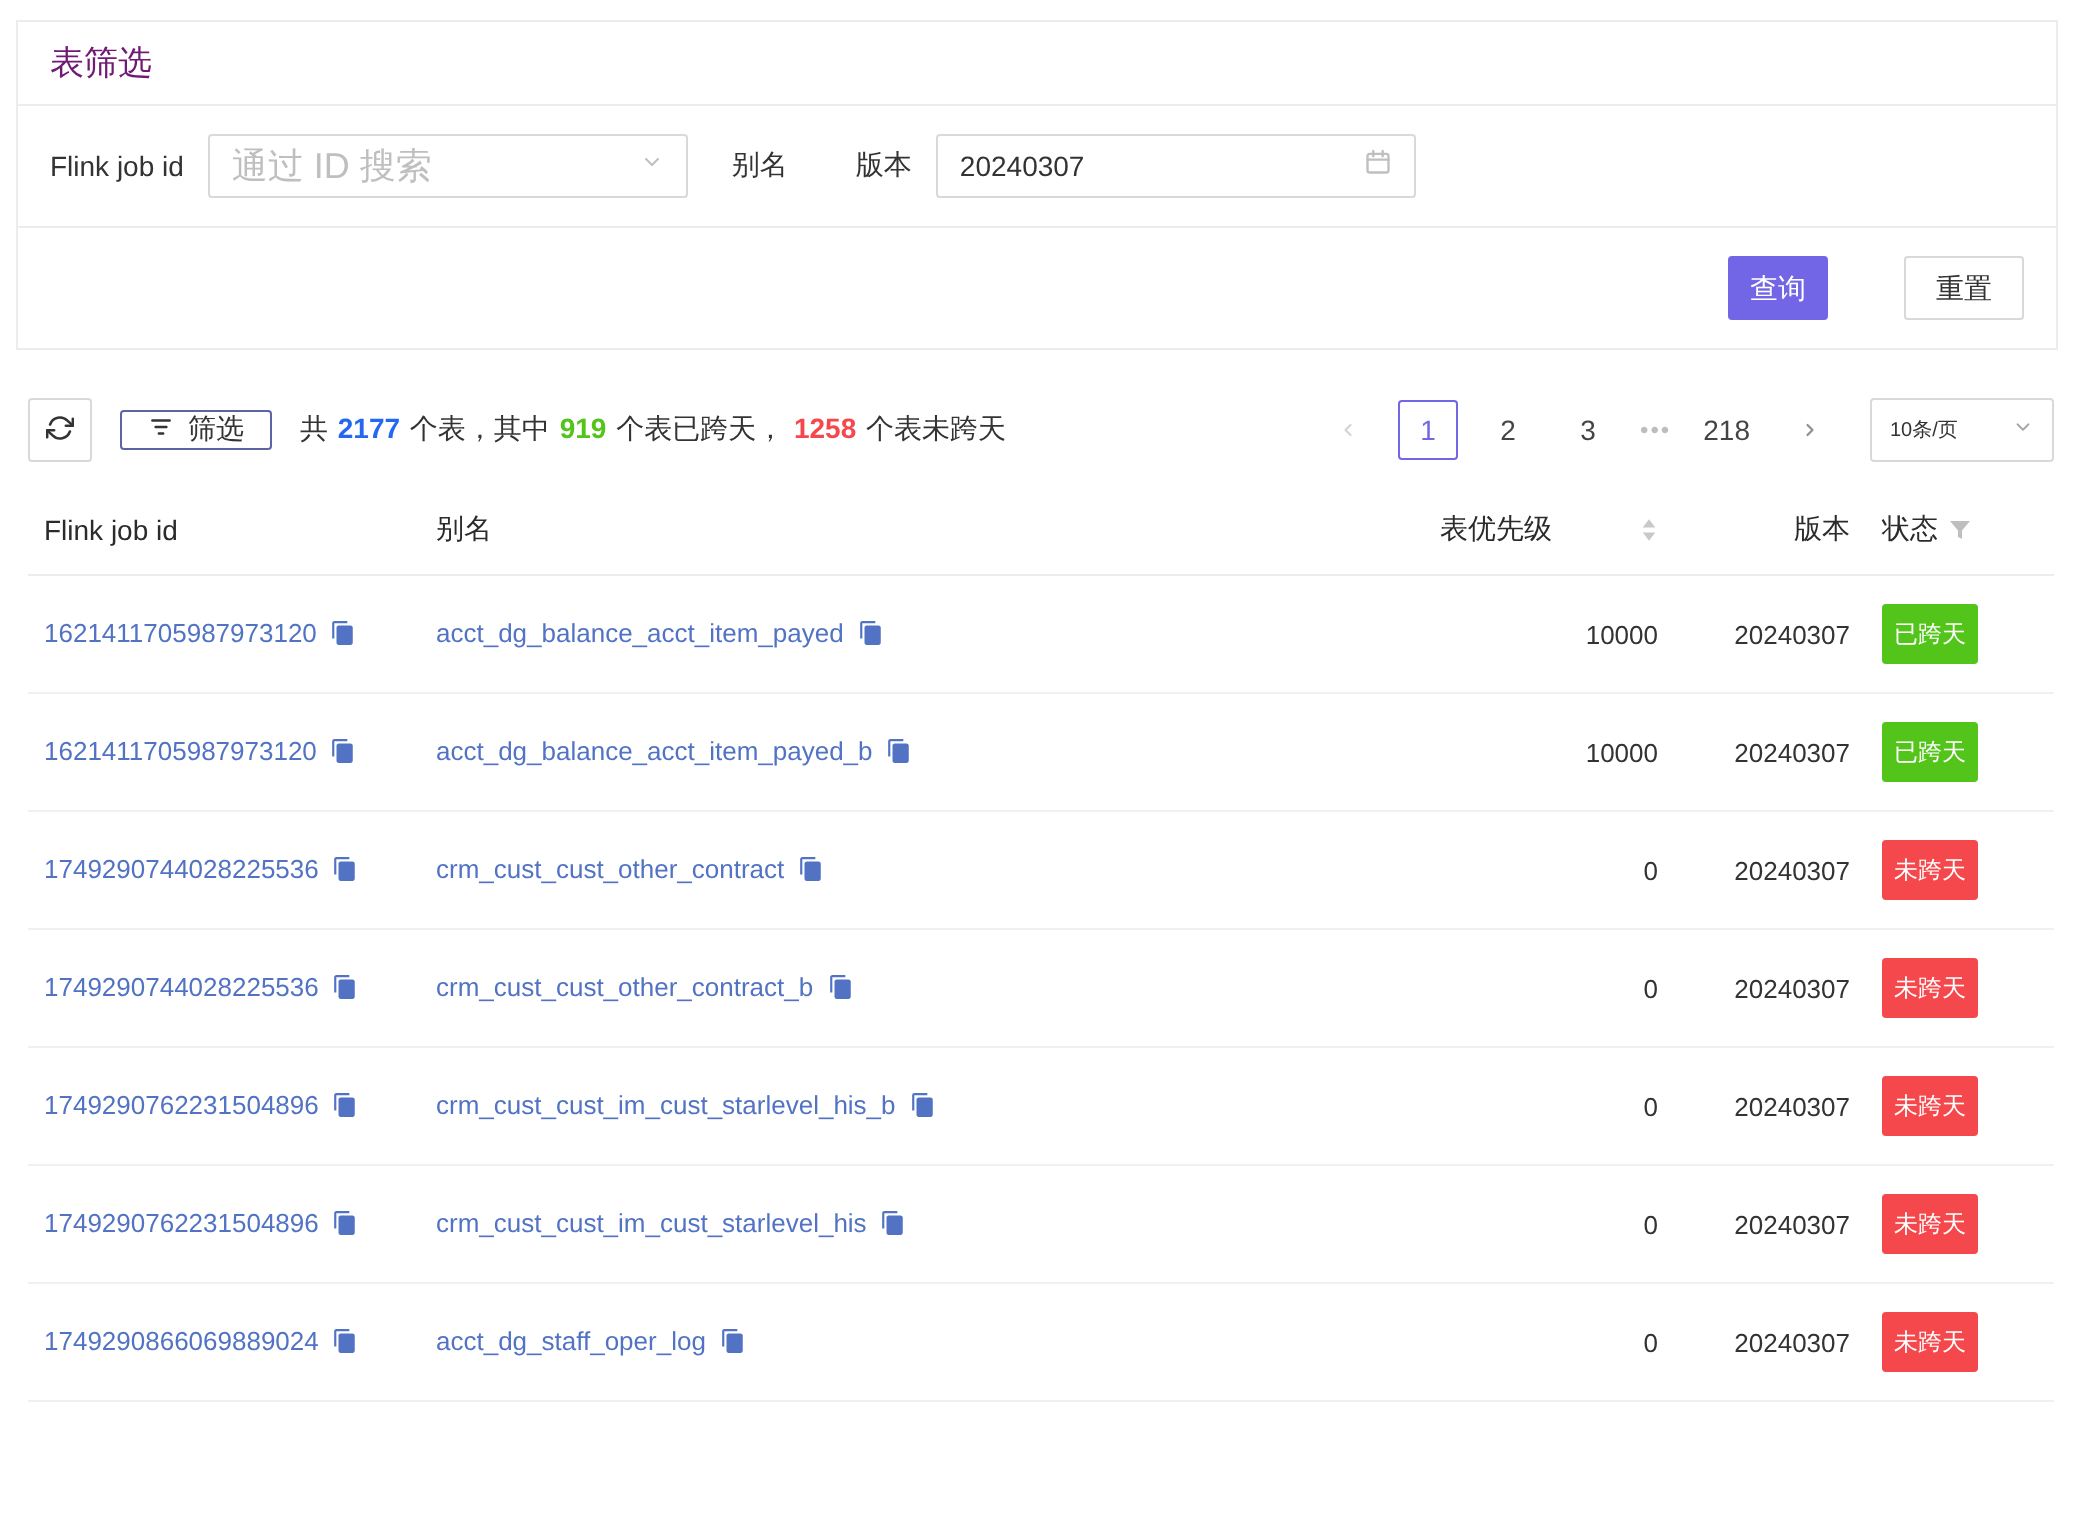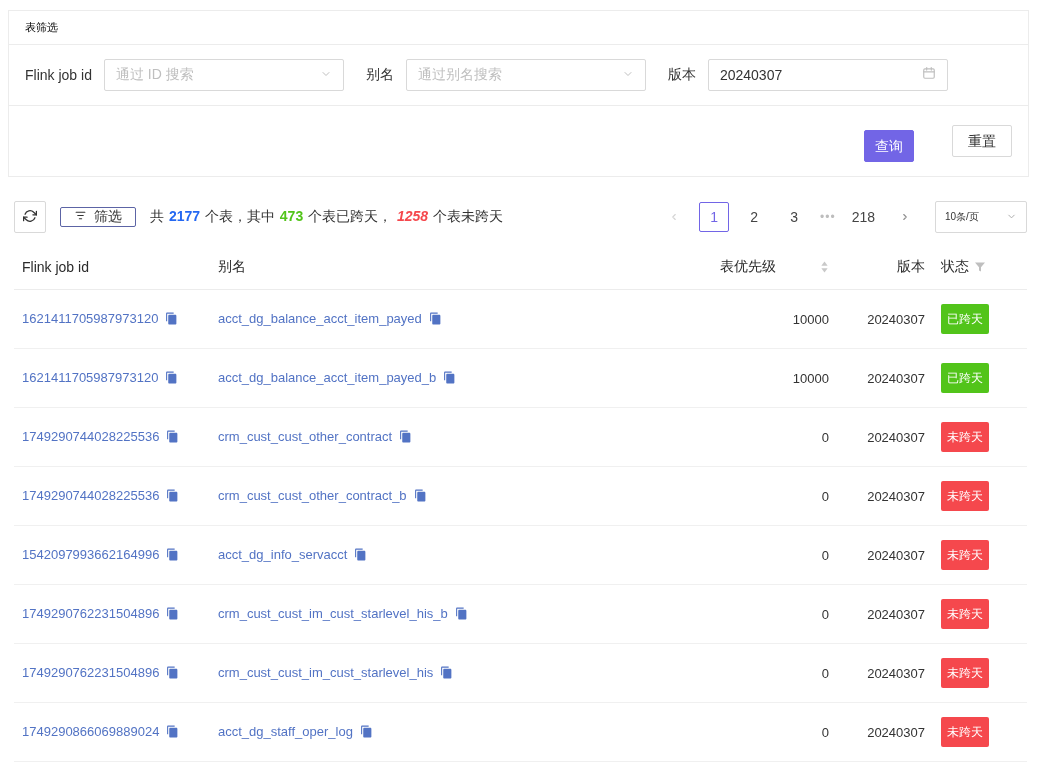--- a/index.html
+++ b/index.html
@@ -1,45 +1,45 @@
 <!DOCTYPE html>
 <html style="--primary: #7265e6; --link: #5273c4; --success: #52c41a; --danger: #f5484d; --count_blue: #2468f2; --filter_button_border: #5c64a5;"><head>
 <meta charset="utf-8">
 <style>
   html,body{margin:0;padding:0;background:#fff;}
   body{font-family:"Liberation Sans","DejaVu Sans",sans-serif;color:#333;}
   .page{width:1037px;min-height:767px;background:#fff;box-sizing:border-box;overflow:hidden;}
 
   
   .filter-card{margin:10px 8px 0;border:1px solid #ececec;background:#fff;}
-  .fc-header{padding:9px 16px;border-bottom:1px solid #ececec;font-size:11px;color:#000000;}
+  .fc-header{padding:9px 16px;border-bottom:1px solid #ececec;font-size:17px;color:#701a75;}
   .fc-body{display:flex;align-items:center;padding:14px 16px;border-bottom:1px solid #ececec;}
   .field{display:flex;align-items:center;margin-right:22px;}
   .field label{margin-right:12px;font-size:14px;color:#333;white-space:nowrap;}
   .select,.date-box{width:240px;height:32px;border:1px solid #d9d9d9;border-radius:2px;display:flex;
     align-items:center;justify-content:space-between;padding:0 11px;background:#fff;box-sizing:border-box;cursor:pointer;}
-  .placeholder{color:#bfbfbf;font-size:14px;overflow:hidden;white-space:nowrap;}
+  .placeholder{color:#bfbfbf;font-size:18px;overflow:hidden;white-space:nowrap;}
   .date-box input{border:none;outline:none;font-size:14px;color:#333;width:100%;padding:0;background:transparent;font-family:inherit;}
   .fc-actions{display:flex;justify-content:flex-end;align-items:center;gap:14px;padding:14px 16px;}
   .btn{height:32px;border-radius:2px;font-size:14px;cursor:pointer;font-family:inherit;line-height:30px;}
-  .btn-primary{background:var(--primary,#7265e6);color:#fff;border:1px solid var(--primary,#7265e6);padding:0 10px;margin-top:10px;}
+  .btn-primary{background:var(--primary,#7265e6);color:#fff;border:1px solid var(--primary,#7265e6);padding:0 10px;}
   .btn-default{background:#fff;color:#333;border:1px solid #d9d9d9;padding:0 15px;margin-left:24px;}
 
   
   .table-section{margin-top:24px;padding:0 10px 0 14px;}
   .toolbar{display:flex;align-items:center;}
   .icon-btn{width:32px;height:32px;border:1px solid #d9d9d9;border-radius:2px;background:#fff;display:flex;
     align-items:center;justify-content:center;cursor:pointer;margin-right:14px;flex:none;}
   .filter-btn{height:20px;display:flex;align-items:center;gap:7px;padding:0 13px;background:#fff;border-radius:2px;
     border:1px solid var(--filter_button_border,#5c64a5);color:#333;font-size:14px;cursor:pointer;font-family:inherit;flex:none;}
   .summary{margin-left:14px;font-size:14px;white-space:nowrap;}
   .summary .num{font-weight:600;margin:12px 1px;}
   .num-total{color:var(--count_blue,#2468f2);}
   .num-crossed{color:var(--success,#52c41a);}
-  .num-uncrossed{color:var(--danger,#f5484d);font-style:italic;}
+  .num-uncrossed{color:var(--danger,#f5484d);}
   .toolbar .pag-slot{margin-left:auto;}
 
   
   .pagination{display:flex;align-items:center;font-size:14px;}
   .page-item{min-width:30px;height:30px;display:flex;align-items:center;justify-content:center;margin:0 5px;
     border-radius:2px;cursor:pointer;color:#444;border:1px solid transparent;box-sizing:border-box;padding:0 4px;}
   .page-item.active{border-color:var(--primary,#7265e6);color:var(--primary,#7265e6);font-weight:500;}
   .page-prev{color:#d4d4d4;cursor:default;}
   .page-next{color:#8f8f8f;}
   .page-ellipsis{color:#bdbdbd;margin:0 6px;font-size:12px;letter-spacing:1px;cursor:pointer;}
@@ -76,28 +76,20 @@
           <span class="placeholder">通过 ID 搜索</span>
           <span>
             <svg width="12" height="12" viewBox="0 0 24 24" fill="none" stroke="#bfbfbf" stroke-width="2" stroke-linecap="round" stroke-linejoin="round">
                 <polyline points="6 9 12 15 18 9"></polyline>
               </svg>
           </span>
         </div>
       </div>
       <div class="field">
         <label>别名</label>
-        <div class="select">
-          <span class="placeholder">通过别名搜索</span>
-          <span>
-            <svg width="12" height="12" viewBox="0 0 24 24" fill="none" stroke="#bfbfbf" stroke-width="2" stroke-linecap="round" stroke-linejoin="round">
-                <polyline points="6 9 12 15 18 9"></polyline>
-              </svg>
-          </span>
-        </div>
       </div>
       <div class="field">
         <label>版本</label>
         <div class="date-box">
           <input value="20240307" style="">
           <span>
             <svg width="14" height="14" viewBox="0 0 24 24" fill="none" stroke="#bfbfbf" stroke-width="2" stroke-linecap="round">
                 <rect x="3" y="5" width="18" height="16" rx="2"></rect>
                 <line x1="16" y1="2.5" x2="16" y2="7"></line>
                 <line x1="8" y1="2.5" x2="8" y2="7"></line>
@@ -128,21 +120,21 @@
       <button class="filter-btn">
         <span>
           <svg width="13" height="13" viewBox="0 0 24 24" fill="none" stroke="#333" stroke-width="2.2" stroke-linecap="round">
               <line x1="4" y1="6" x2="20" y2="6"></line>
               <line x1="7" y1="12" x2="17" y2="12"></line>
               <line x1="10" y1="18" x2="14" y2="18"></line>
             </svg>
         </span>
         <span>筛选</span>
       </button>
-      <div class="summary"><span>共 </span><span class="num num-total">2177</span><span> 个表，其中 </span><span class="num num-crossed">473</span><span> 个表已跨天， </span><span class="num num-uncrossed">1258</span><span> 个表未跨天</span></div>
+      <div class="summary"><span>共 </span><span class="num num-total">2177</span><span> 个表，其中 </span><span class="num num-crossed">919</span><span> 个表已跨天， </span><span class="num num-uncrossed">1258</span><span> 个表未跨天</span></div>
       <div class="pag-slot">
   <div class="pagination">
     <span class="page-item page-prev">
       <span><svg width="10" height="10" viewBox="0 0 24 24" fill="none" stroke="currentColor" stroke-width="2.6" stroke-linecap="round" stroke-linejoin="round">
                   <polyline points="15 18 9 12 15 6"></polyline>
                 </svg></span>
     </span>
     <span class="page-item active">1</span>
     <span class="page-item">2</span>
     <span class="page-item">3</span>
@@ -257,35 +249,20 @@
     <td>
       <span class="link">crm_cust_cust_other_contract_b</span><span class="copy"><svg width="13" height="13" viewBox="0 0 24 24">
                   <path fill="currentColor" d="M16 1H4c-1.1 0-2 .9-2 2v14h2V3h12V1zm3 4H8c-1.1 0-2 .9-2 2v14c0 1.1.9 2 2 2h11c1.1 0 2-.9 2-2V7c0-1.1-.9-2-2-2z"></path>
                 </svg></span>
     </td>
     <td class="col-right">0</td>
     <td class="col-right">20240307</td>
     <td><span class="badge danger">未跨天</span></td>
   </tr>
 
-  <tr class="table-row">
-    <td>
-      <span class="link">1542097993662164996</span><span class="copy"><svg width="13" height="13" viewBox="0 0 24 24">
-                  <path fill="currentColor" d="M16 1H4c-1.1 0-2 .9-2 2v14h2V3h12V1zm3 4H8c-1.1 0-2 .9-2 2v14c0 1.1.9 2 2 2h11c1.1 0 2-.9 2-2V7c0-1.1-.9-2-2-2z"></path>
-                </svg></span>
-    </td>
-    <td>
-      <span class="link">acct_dg_info_servacct</span><span class="copy"><svg width="13" height="13" viewBox="0 0 24 24">
-                  <path fill="currentColor" d="M16 1H4c-1.1 0-2 .9-2 2v14h2V3h12V1zm3 4H8c-1.1 0-2 .9-2 2v14c0 1.1.9 2 2 2h11c1.1 0 2-.9 2-2V7c0-1.1-.9-2-2-2z"></path>
-                </svg></span>
-    </td>
-    <td class="col-right">0</td>
-    <td class="col-right">20240307</td>
-    <td><span class="badge danger">未跨天</span></td>
-  </tr>
 
 
 
   <tr class="table-row">
     <td>
       <span class="link">1749290762231504896</span><span class="copy"><svg width="13" height="13" viewBox="0 0 24 24">
                   <path fill="currentColor" d="M16 1H4c-1.1 0-2 .9-2 2v14h2V3h12V1zm3 4H8c-1.1 0-2 .9-2 2v14c0 1.1.9 2 2 2h11c1.1 0 2-.9 2-2V7c0-1.1-.9-2-2-2z"></path>
                 </svg></span>
     </td>
     <td>

